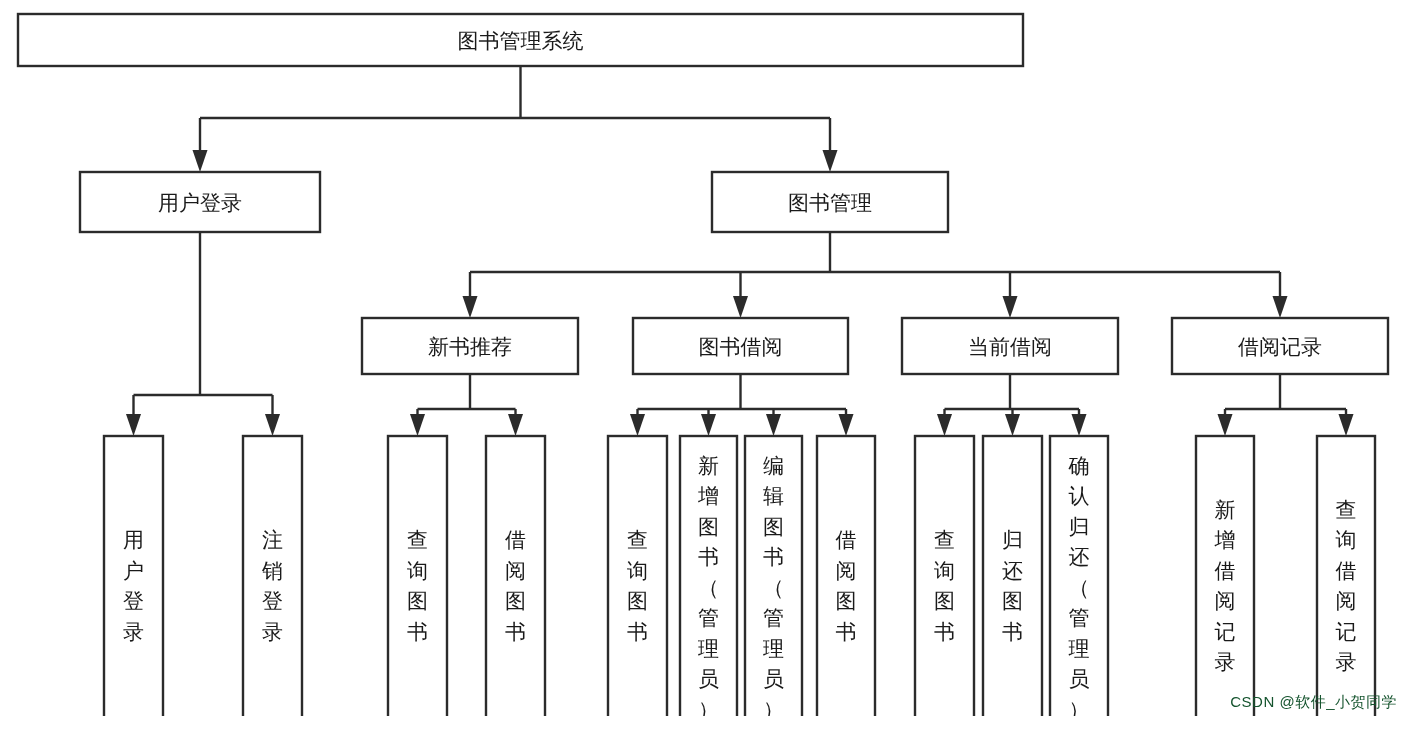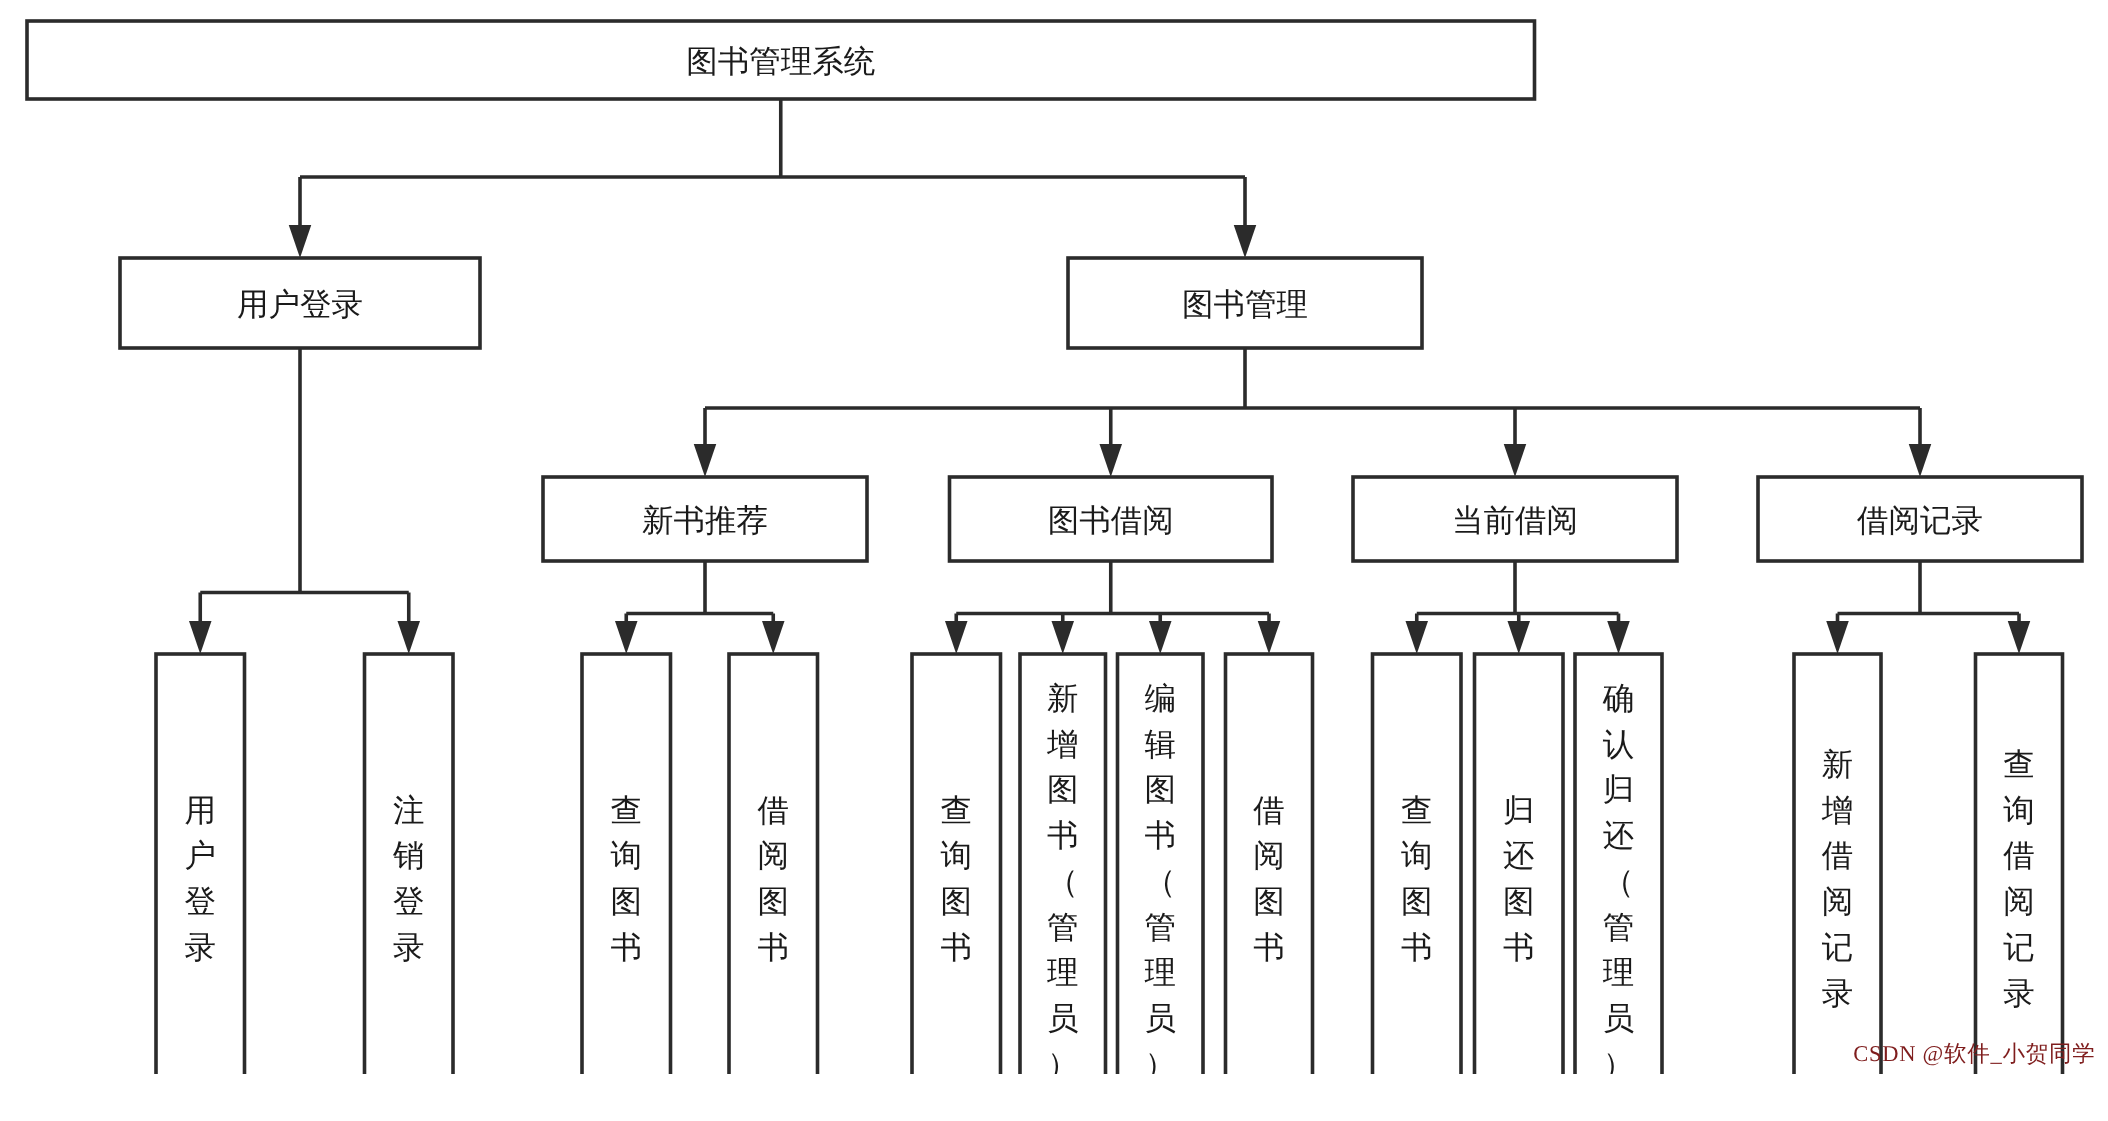--- a/index.html
+++ b/index.html
@@ -51,23 +51,23 @@
   .node-label-v {
     fill: #1a1a1a;
     font-family: "DejaVu Sans", "Liberation Sans", sans-serif;
     font-size: 21px;
     text-anchor: middle;
   }
   .watermark-text {
     position: absolute;
     right: 8px;
     bottom: 4px;
-    font-family: Liberation Serif, serif;
+    font-family: Liberation Sans, sans-serif;
     font-size: 15px;
-    color: #7f1d1d;
+    color: #14532d;
     white-space: nowrap;
     letter-spacing: 0.5px;
     user-select: none;
     margin-left: 44px;
   }
 </style>
 </head>
 <body>
 
 <div id="diagram-root">

